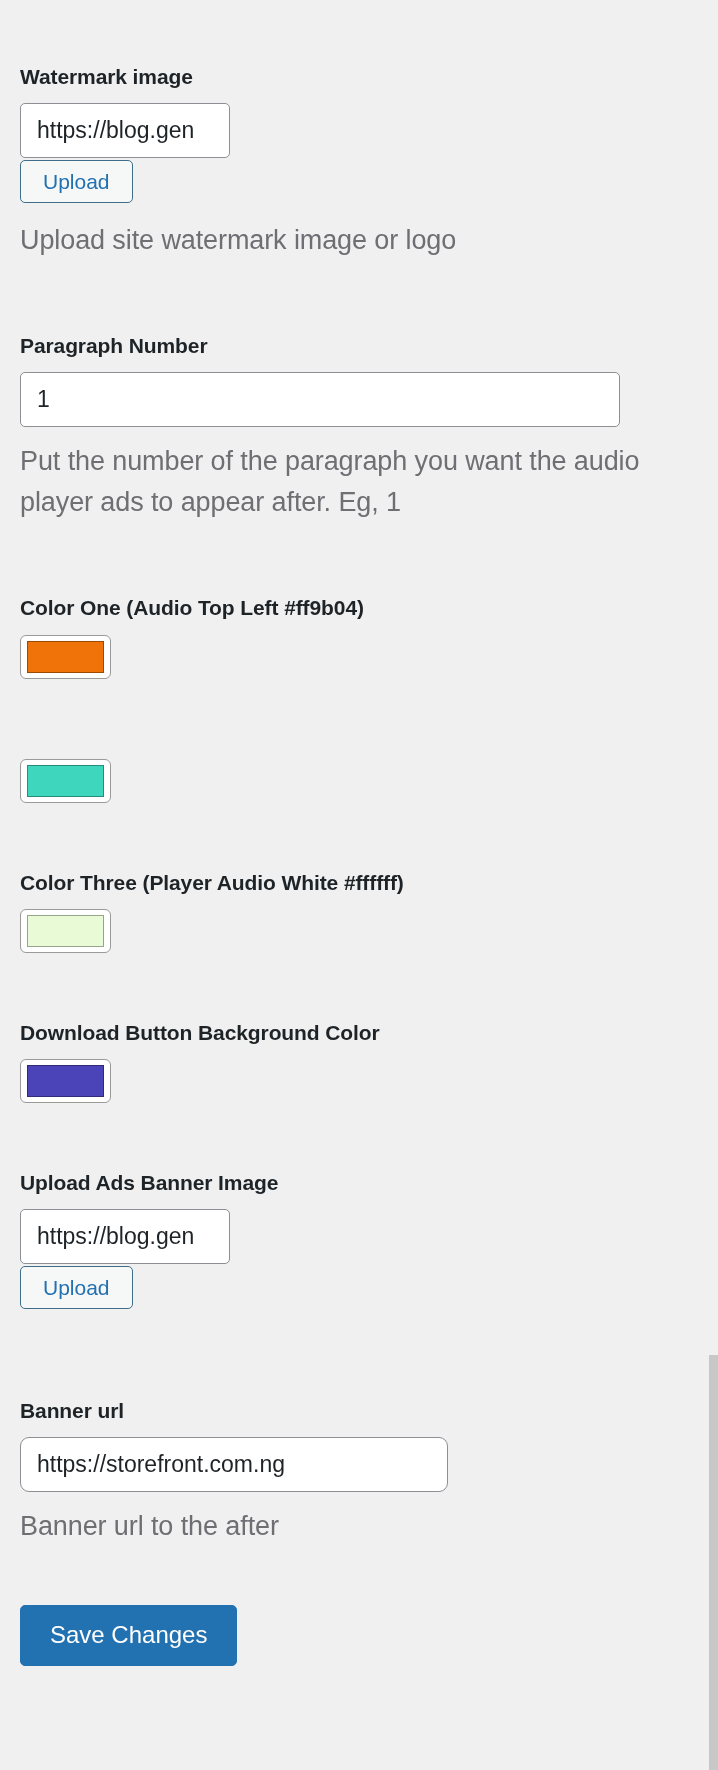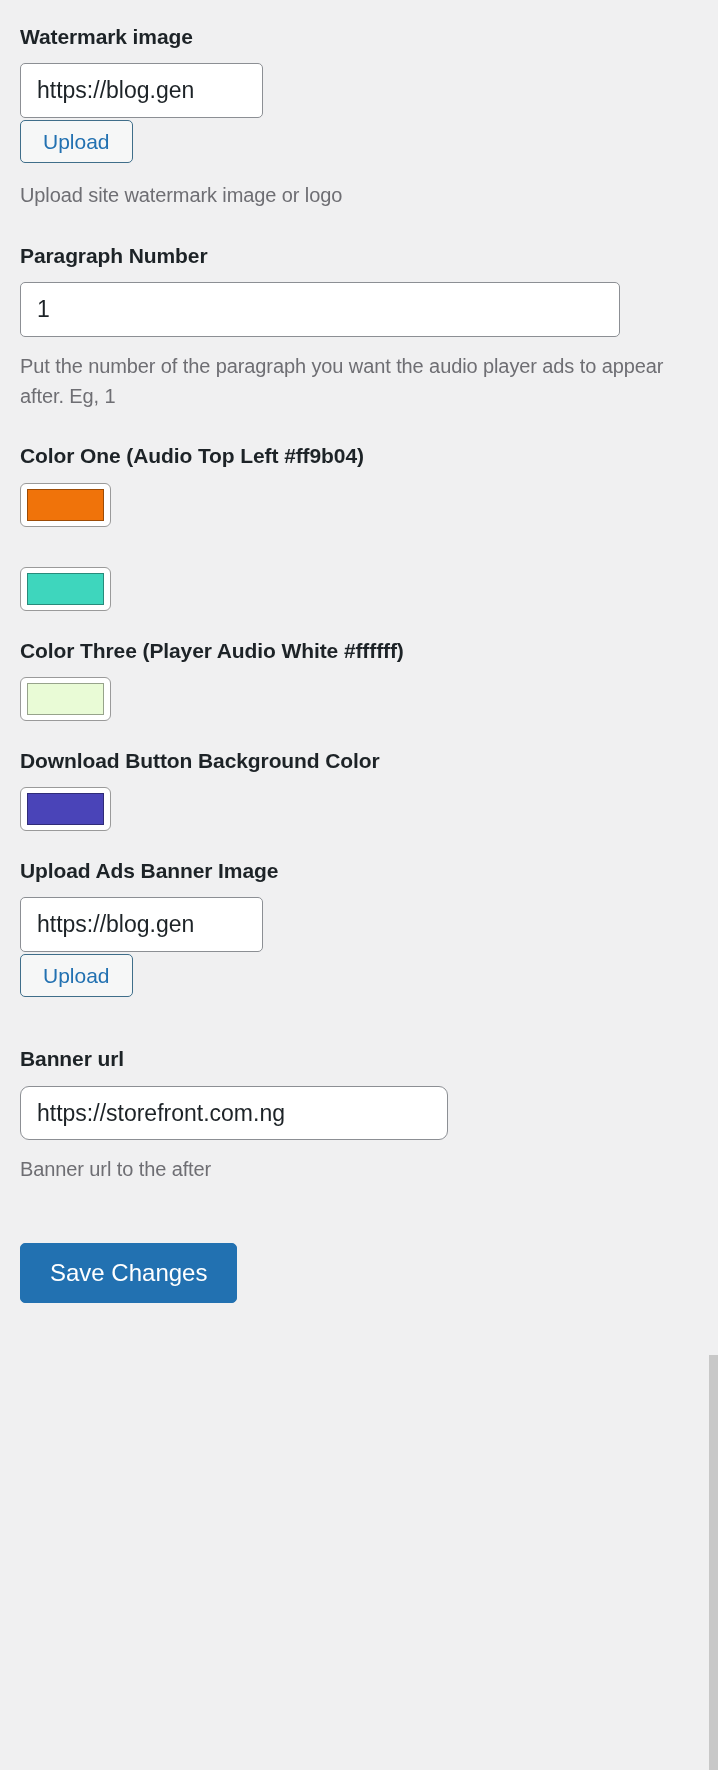--- a/index.html
+++ b/index.html
@@ -21,54 +21,55 @@
 
   .settings-form {
     padding: 24px 20px 0 20px;
     box-sizing: border-box;
     width: 718px;
   }
 
   
   .field-group {
     margin-bottom: 0;
+    margin-top: 40px;
   }
 
   .field-label {
     display: block;
     font-weight: bold;
     font-size: 21px;
     line-height: 1.25;
     color: #1d2327;
     letter-spacing: -0.1px;
   }
 
   .field-help {
     display: block;
-    font-size: 20px;
+    font-size: 27px;
     line-height: 1.52;
     color: #6e6e73;
     letter-spacing: -0.1px;
   }
 
   
   .text-input {
     display: block;
     box-sizing: border-box;
     font-family: "Liberation Sans", sans-serif;
     font-size: 23px;
     color: #1d2327;
     background: #ffffff;
     border: 1px solid #8c8f94;
     border-radius: 5px;
     padding: 12px 16px;
     outline: none;
     line-height: 1.25;
   }
-  .text-input.small { width: 243px; }
+  .text-input.small { width: 210px; }
   .text-input.wide  { width: 600px; }
   .text-input.mid   { width: 428px; border-radius: 9px; }
 
   
   .upload-button {
     display: inline-block;
     box-sizing: border-box;
     font-family: "Liberation Sans", sans-serif;
     font-size: 21px;
     color: #2271b1;

